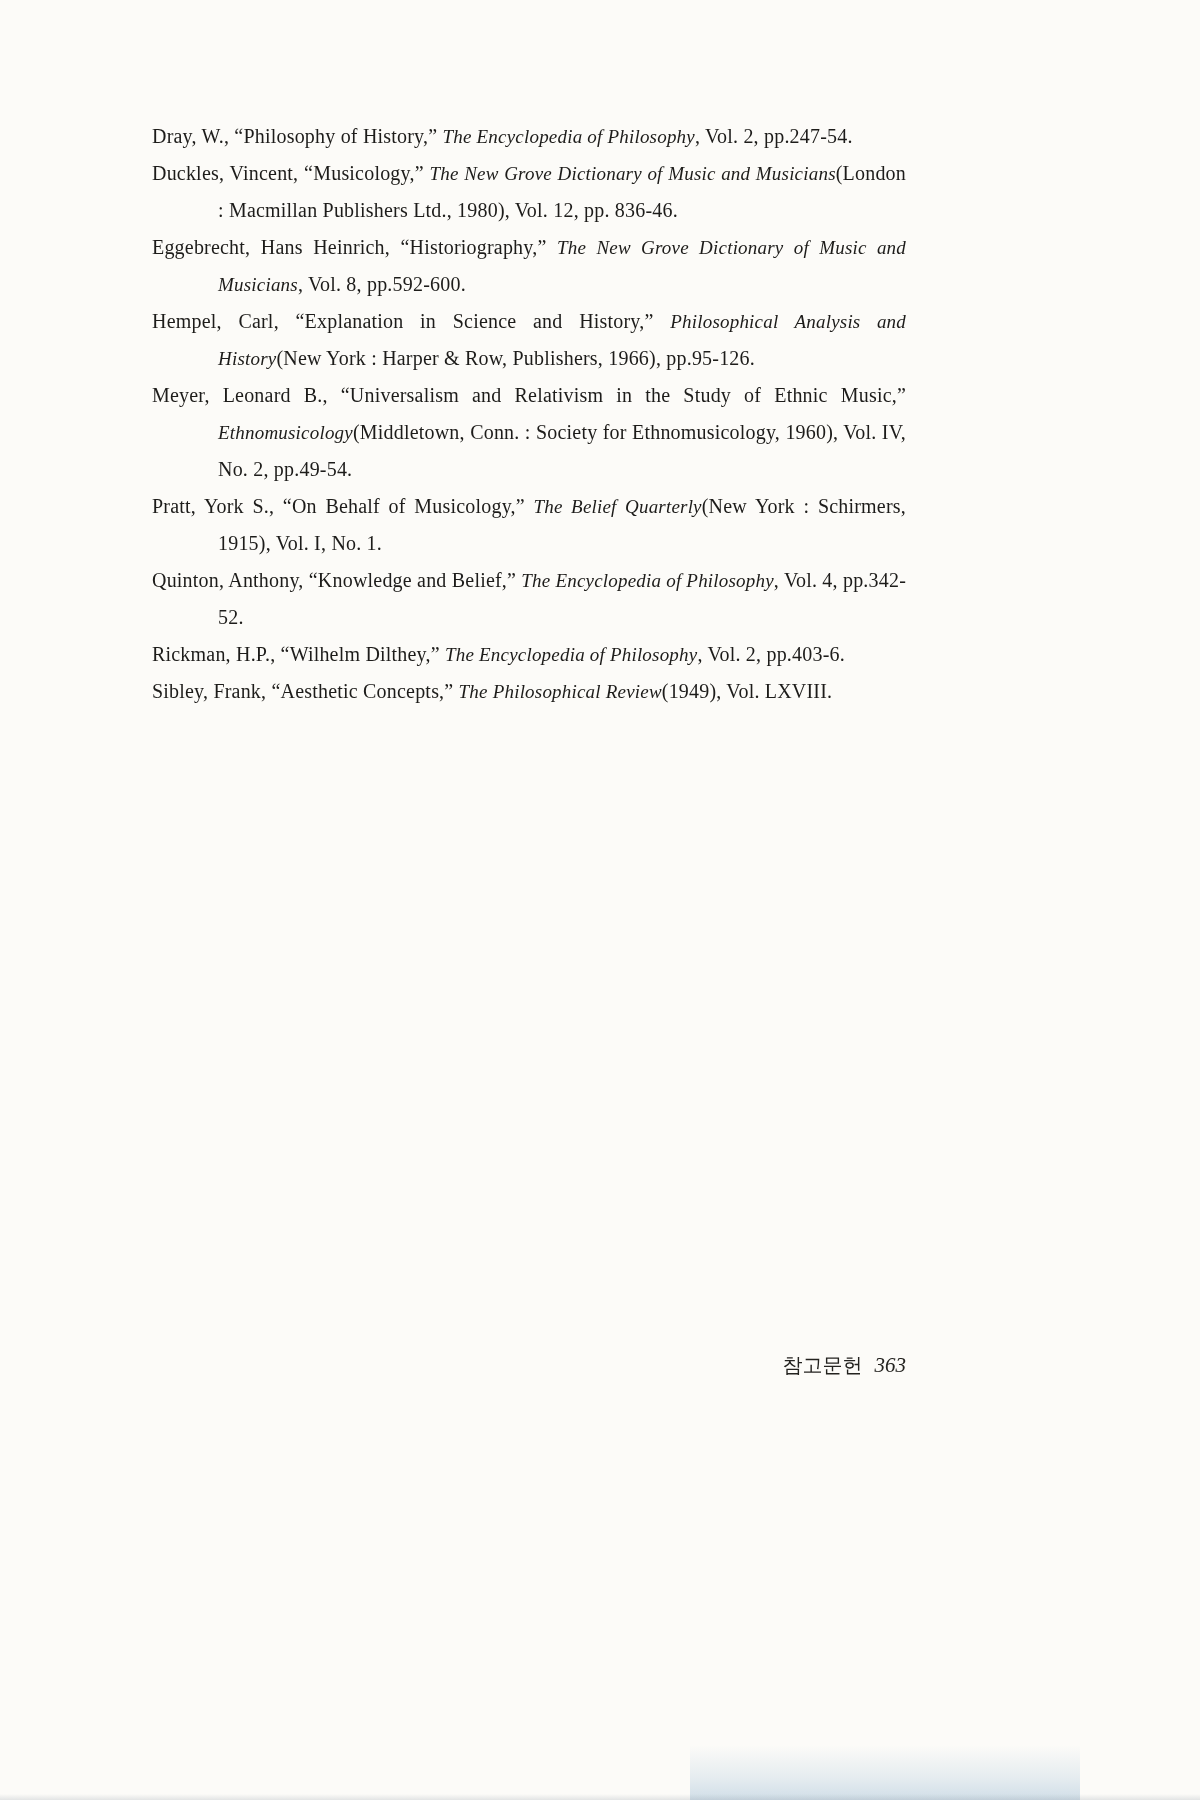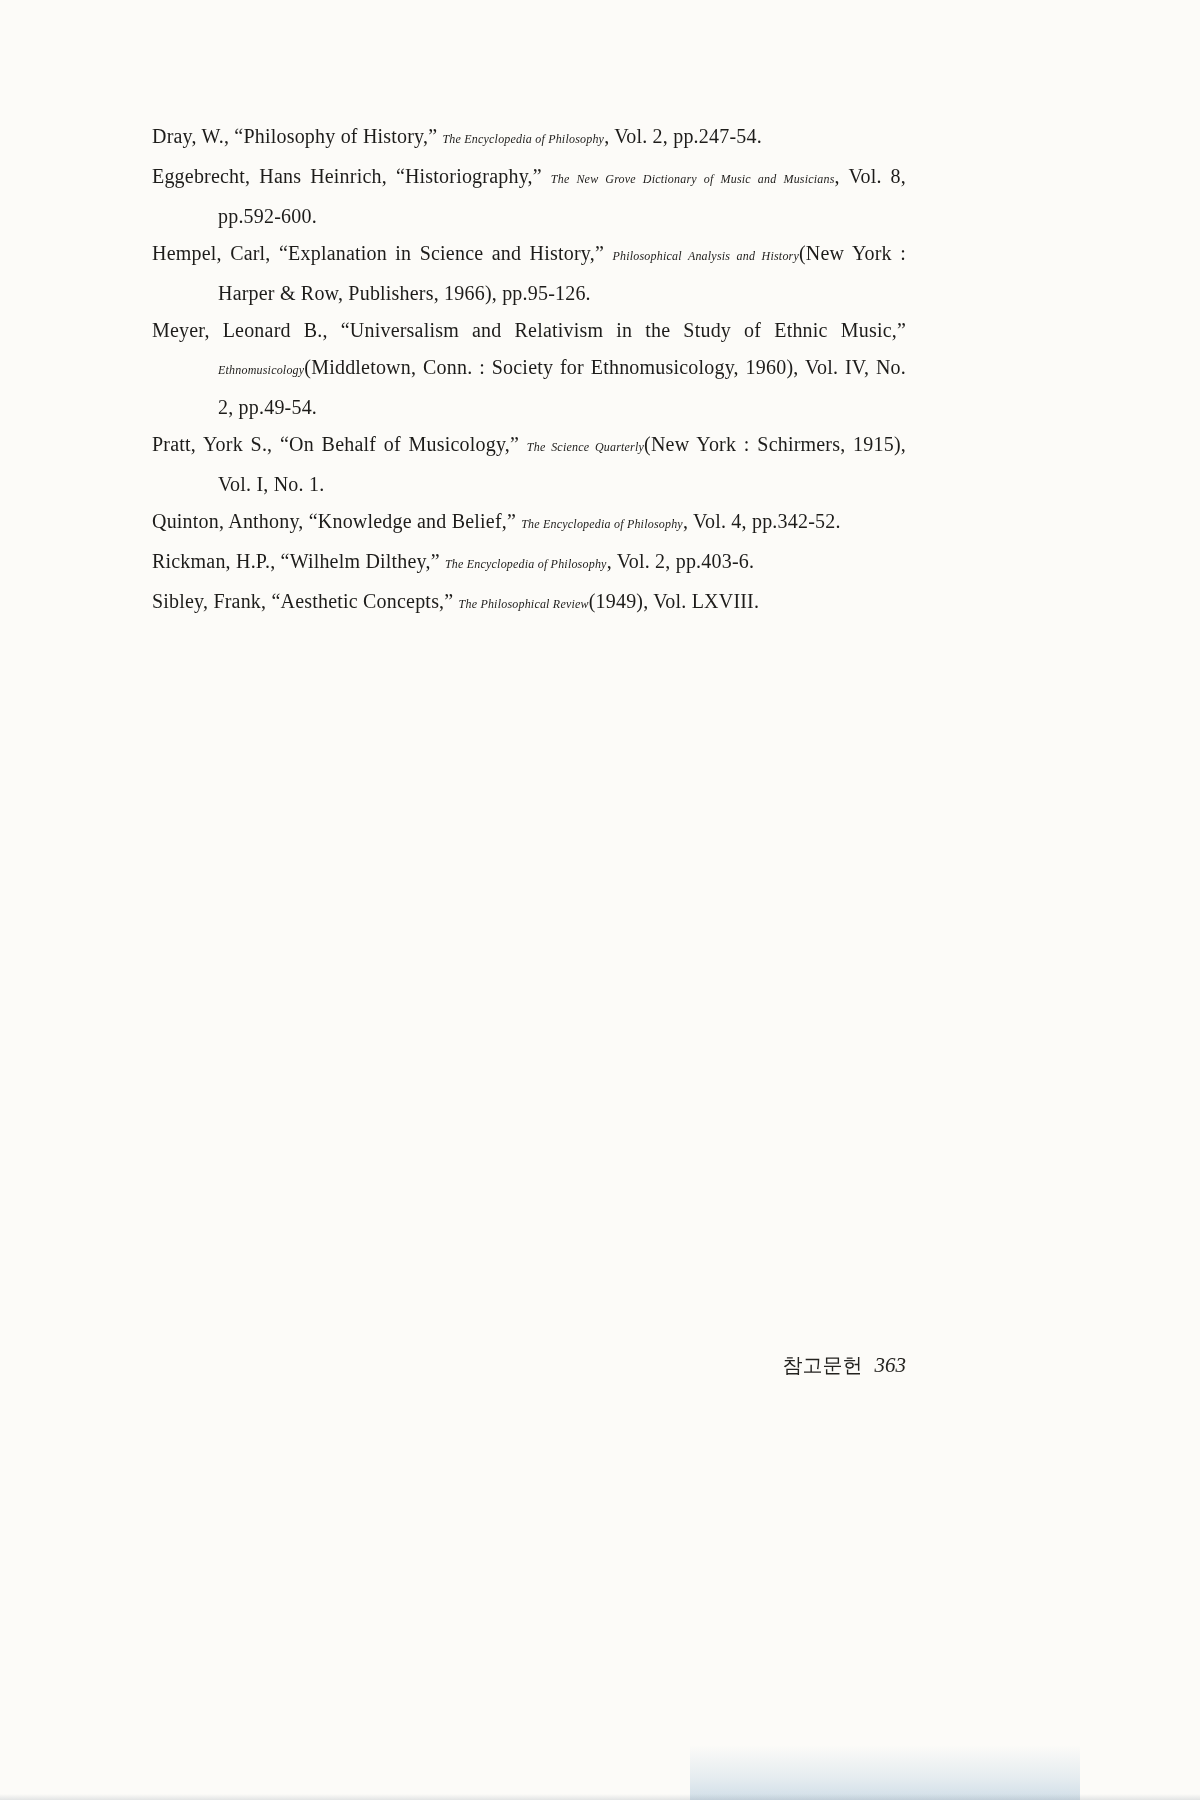--- a/index.html
+++ b/index.html
@@ -30,21 +30,21 @@
     text-align: justify;
     font-size: 20px;
     line-height: 37px;
     letter-spacing: 0.2px;
   }
   .entry .roman {
     font-style: normal;
   }
   .entry .italic {
     font-style: italic;
-    font-size: 12px;
+    font-size: 19px;
   }
   .footer {
     position: absolute;
     left: 152px;
     top: 1352px;
     width: 754px;
     text-align: right;
     font-size: 20px;
     color: #23221f;
   }
@@ -78,24 +78,25 @@
     pointer-events: none;
   }
 </style>
 </head>
 <body>
 
 <div class="page">
 
   <div class="textblock">
       <p class="entry"><span class="roman">Dray, W., “Philosophy of History,” </span><span class="italic">The Encyclopedia of Philosophy</span><span class="roman">, Vol. 2, pp.247-54.</span></p>
+      <p class="entry"><span class="roman">Duckles, Vincent, “Musicology,” </span><span class="italic">The New Grove Dictionary of Music and Musicians</span><span class="roman">(London : Macmillan Publishers Ltd., 1980), Vol. 12, pp. 836-46.</span></p>
       <p class="entry"><span class="roman">Eggebrecht, Hans Heinrich, “Historiography,” </span><span class="italic">The New Grove Dictionary of Music and Musicians</span><span class="roman">, Vol. 8, pp.592-600.</span></p>
       <p class="entry"><span class="roman">Hempel, Carl, “Explanation in Science and History,” </span><span class="italic">Philosophical Analysis and History</span><span class="roman">(New York : Harper &amp; Row, Publishers, 1966), pp.95-126.</span></p>
       <p class="entry"><span class="roman">Meyer, Leonard B., “Universalism and Relativism in the Study of Ethnic Music,” </span><span class="italic">Ethnomusicology</span><span class="roman">(Middletown, Conn. : Society for Ethnomusicology, 1960), Vol. IV, No. 2, pp.49-54.</span></p>
-      <p class="entry"><span class="roman">Pratt, York S., “On Behalf of Musicology,” </span><span class="italic">The Science Quarterly</span><span class="roman">(New York : Schirmers, 1915), Vol. I, No. 1.</span></p>
+      <p class="entry"><span class="roman">Pratt, York S., “On Behalf of Musicology,” </span><span class="italic">The Belief Quarterly</span><span class="roman">(New York : Schirmers, 1915), Vol. I, No. 1.</span></p>
       <p class="entry"><span class="roman">Quinton, Anthony, “Knowledge and Belief,” </span><span class="italic">The Encyclopedia of Philosophy</span><span class="roman">, Vol. 4, pp.342-52.</span></p>
       <p class="entry"><span class="roman">Rickman, H.P., “Wilhelm Dilthey,” </span><span class="italic">The Encyclopedia of Philosophy</span><span class="roman">, Vol. 2, pp.403-6.</span></p>
       <p class="entry"><span class="roman">Sibley, Frank, “Aesthetic Concepts,” </span><span class="italic">The Philosophical Review</span><span class="roman">(1949), Vol. LXVIII.</span></p>
     </div>
 
   <div class="footer">
     <span>참고문헌</span><span class="pagenum">363</span>
   </div>
 
   <div class="scan-shade"></div>

